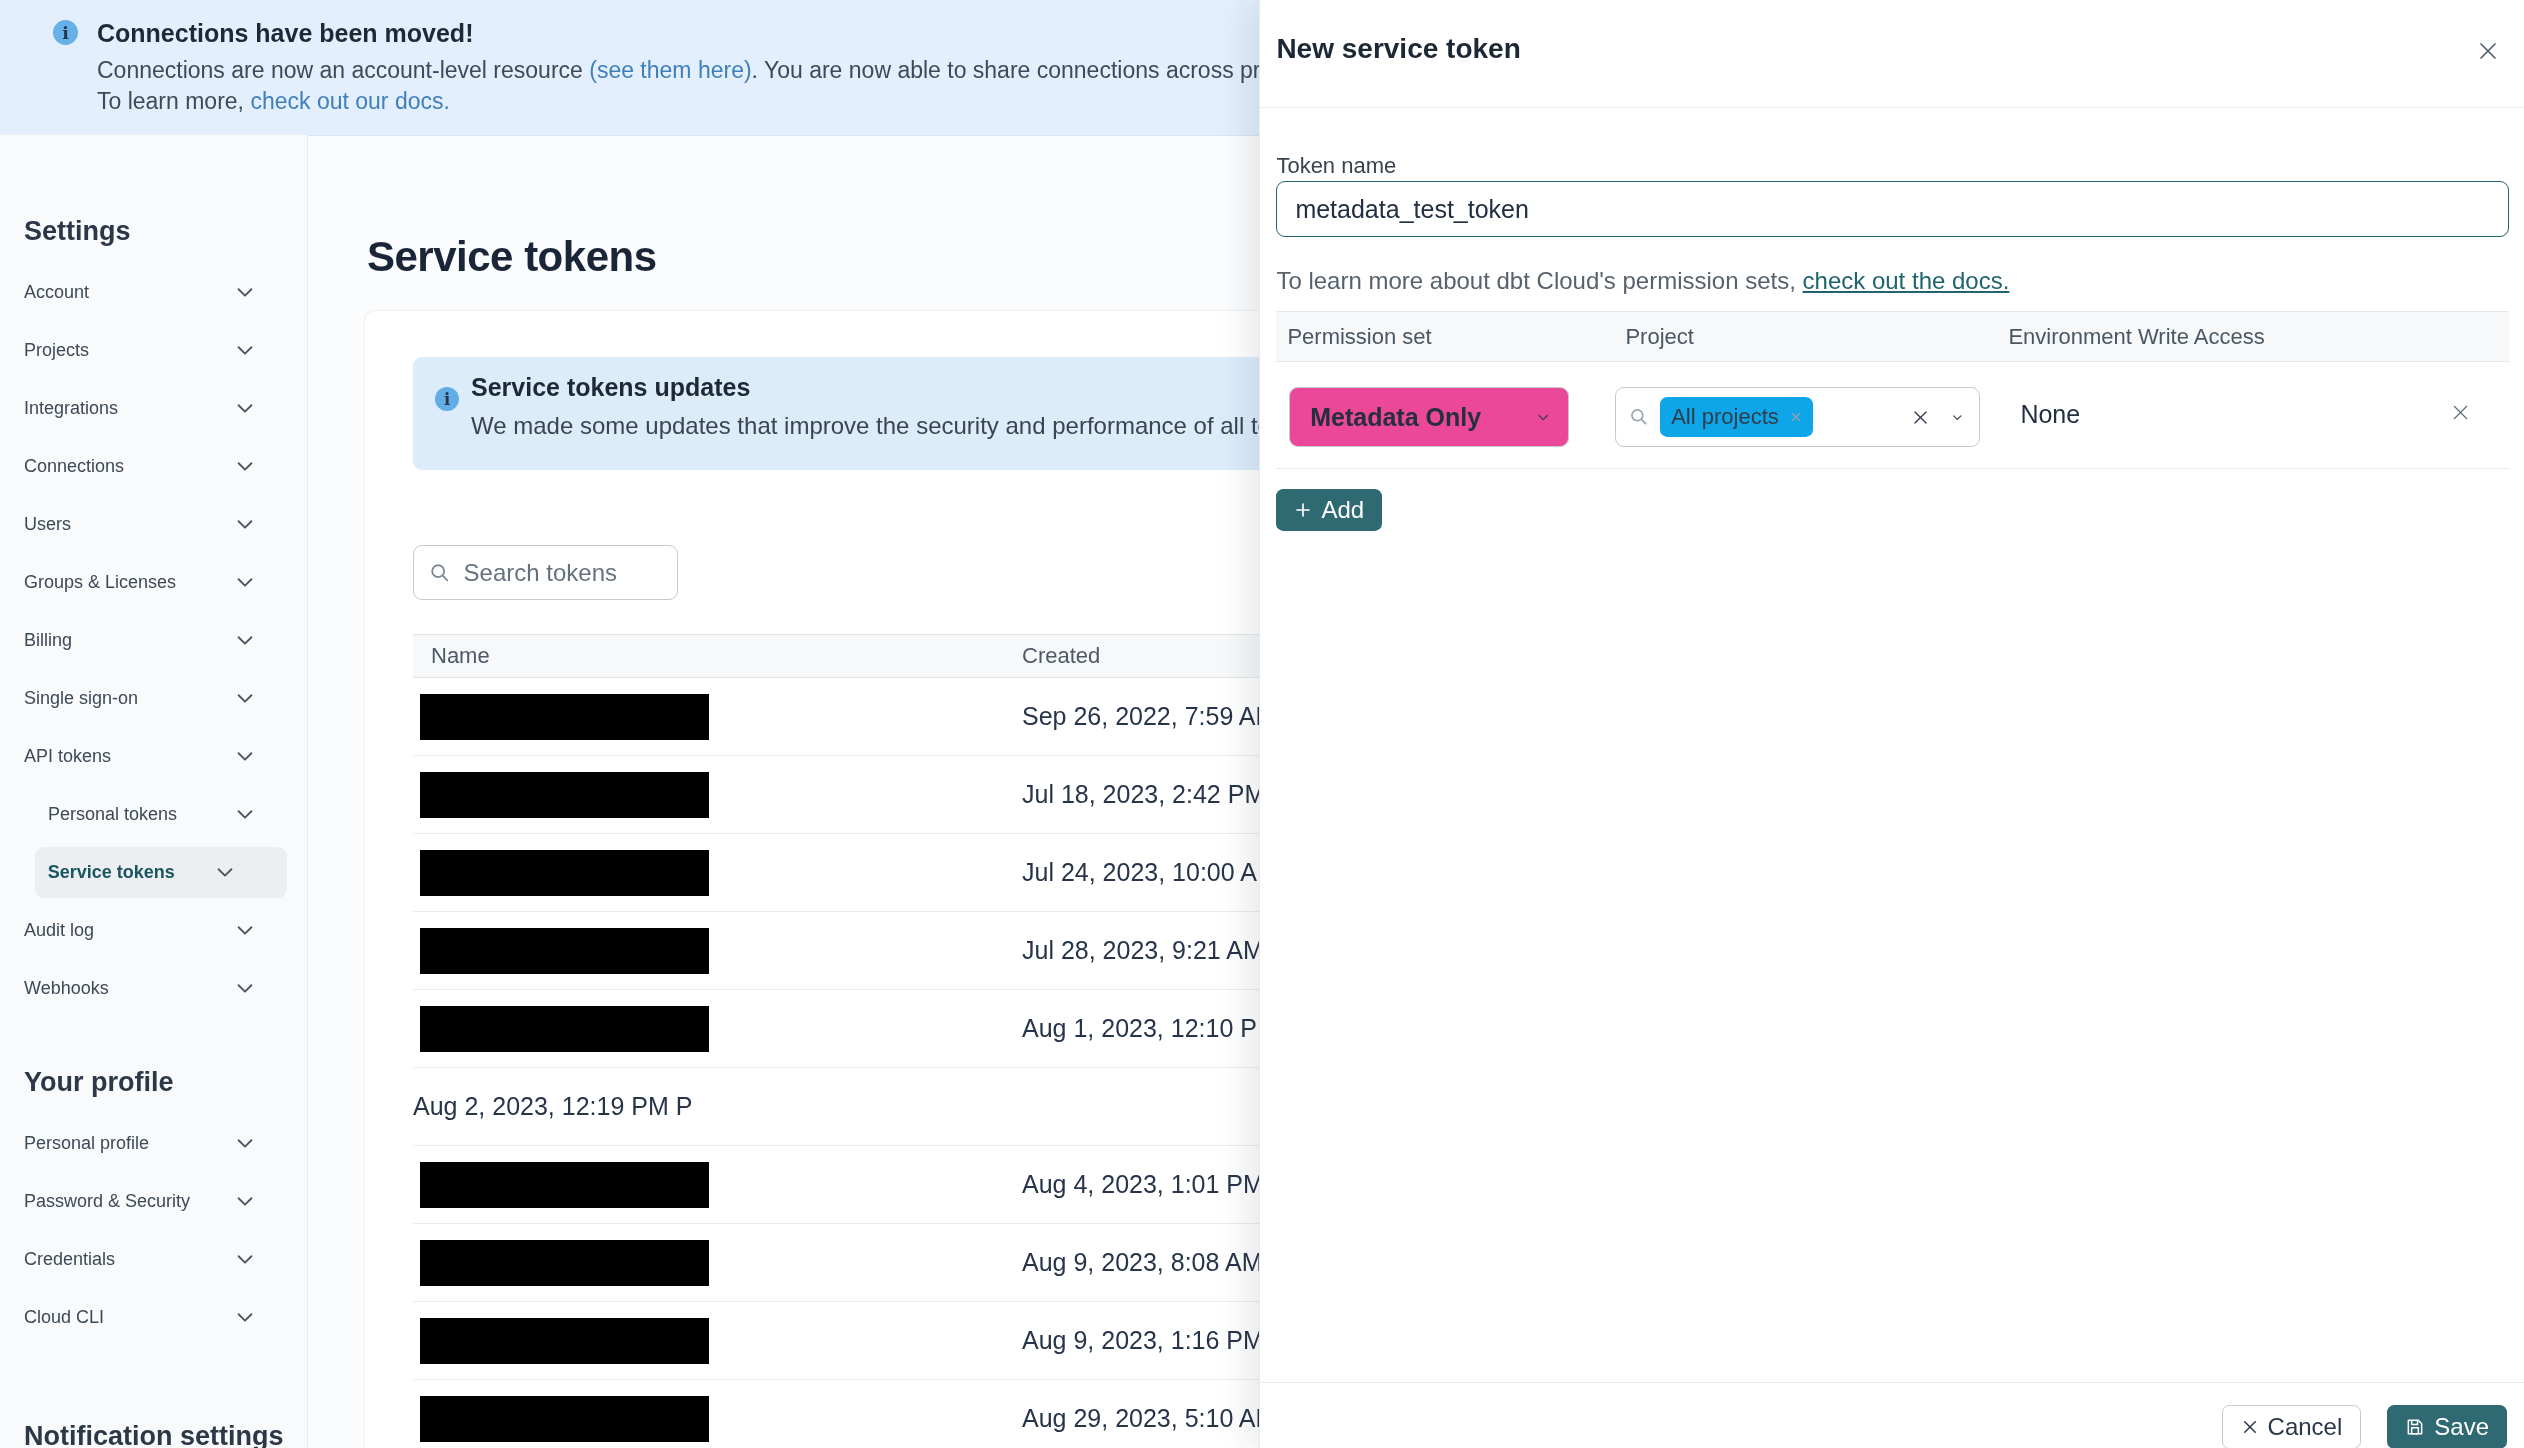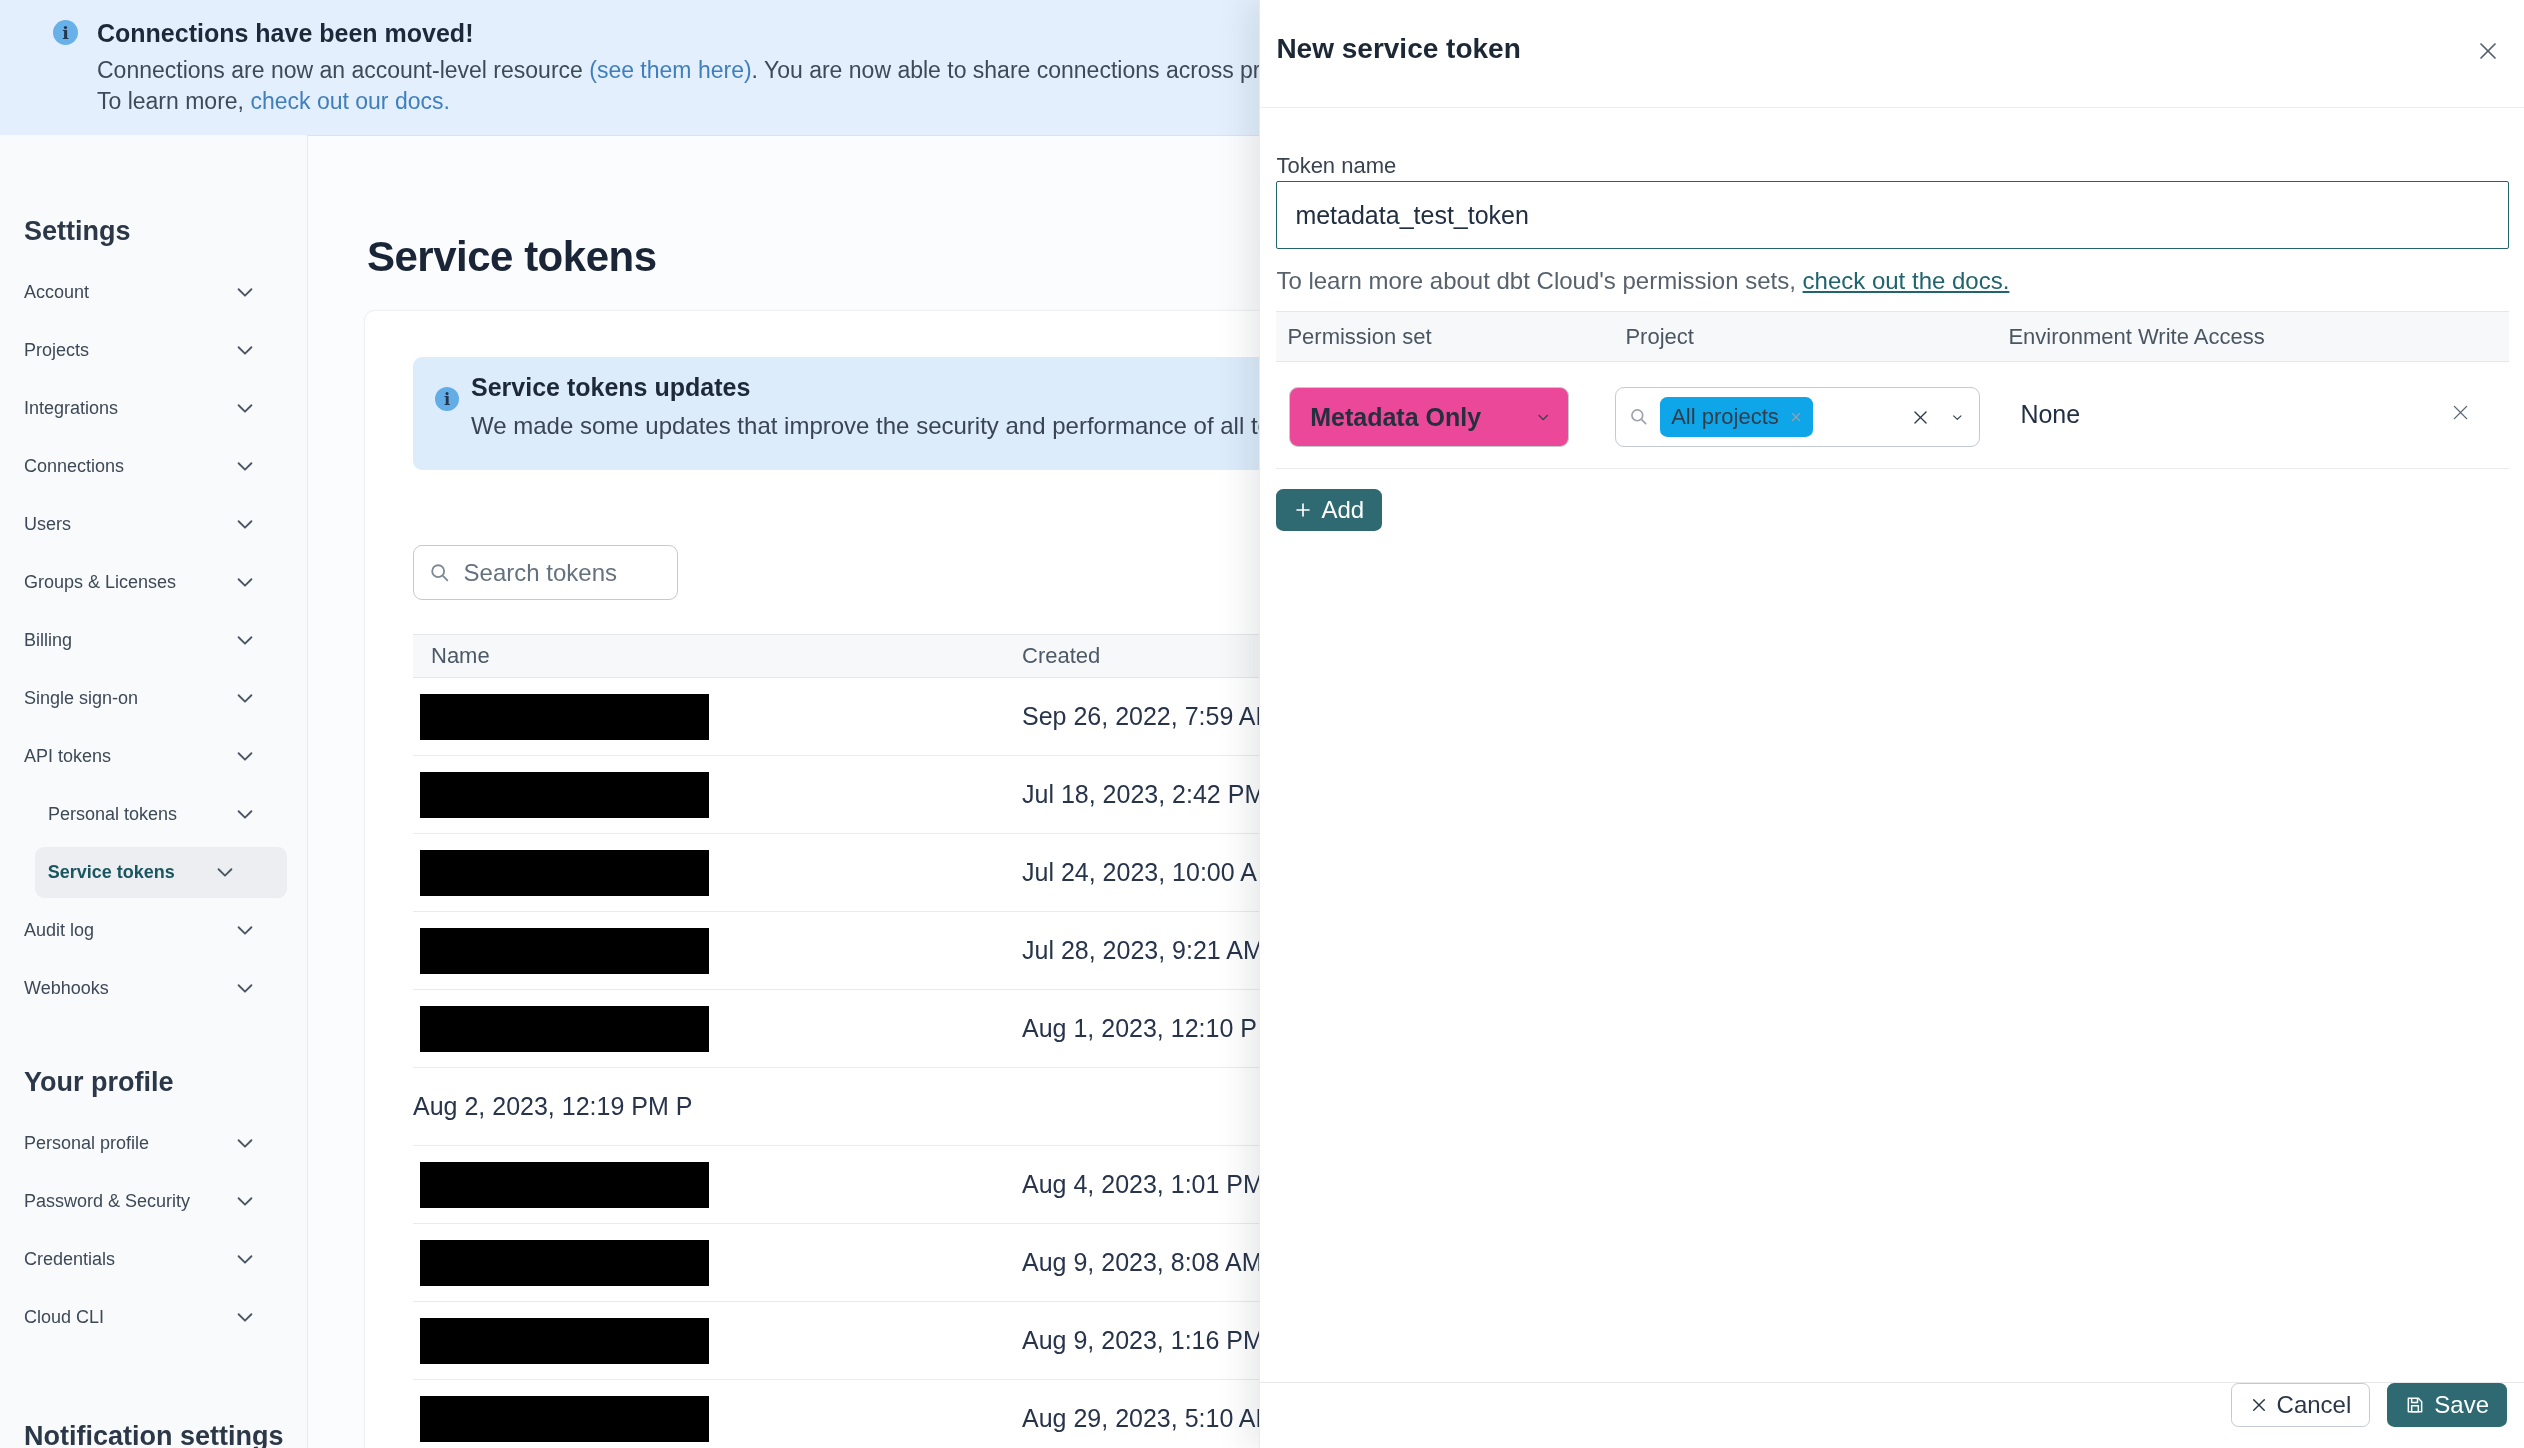--- a/index.html
+++ b/index.html
@@ -49,21 +49,21 @@
   .redaction{width:289px;height:46px;background:#000000;margin-left:-11px;}
   .name-text{font-size:25px;font-weight:bold;color:#222e41;}
   .created-cell{flex:1;font-size:25px;color:#27344a;white-space:nowrap;}
 
   
   .drawer{position:absolute;left:1259px;top:0;right:0;height:1449px;background:#ffffff;border-left:0.9px solid #e8ebee;box-shadow:-11px 0 31px rgba(25,35,50,.10);}
   .drawer-header{position:absolute;left:0;top:0;right:0;height:107px;border-bottom:0.9px solid #eceef0;}
   .drawer-title{position:absolute;left:16.4px;top:33px;font-size:28px;font-weight:bold;color:#1c2836;}
   .drawer-close{position:absolute;right:24px;top:37px;width:27px;height:27px;display:flex;align-items:center;justify-content:center;cursor:pointer;}
   .field-label{position:absolute;left:16.4px;top:153px;font-size:22px;color:#39434f;}
-  .token-input{position:absolute;left:16.4px;top:181px;width:1233px;height:68px;border:1.8px solid #26646d;border-radius:2px;box-sizing:border-box;
+  .token-input{position:absolute;left:16.4px;top:181px;width:1233px;height:56px;border:1.8px solid #26646d;border-radius:9px;box-sizing:border-box;
     font-family:inherit;font-size:25px;color:#222e41;padding:0 0 0 18px;outline:none;background:#fff;}
   .docs-line{position:absolute;left:16.4px;top:267px;font-size:24px;color:#57626d;}
   .teal-link{color:#1f646e;text-decoration:underline;cursor:pointer;}
 
   .perm-head{position:absolute;left:16.4px;right:16.4px;top:311px;height:49px;background:#f6f8f9;border-top:0.9px solid #e5e8ea;border-bottom:0.9px solid #e5e8ea;
     display:flex;align-items:center;font-size:22px;color:#4b5663;}
   .ph-set{padding-left:11px;width:349px;box-sizing:border-box;}
   .ph-project{width:383px;}
   .ph-env{flex:1;}
   .perm-row{position:absolute;left:16.4px;right:16.4px;top:360px;height:108px;border-bottom:0.9px solid #e7e9ec;}
@@ -78,21 +78,21 @@
   .chip .chip-x{margin-left:11px;display:flex;cursor:pointer;}
   .proj-clear{margin-left:auto;display:flex;cursor:pointer;}
   .proj-chev{margin:0 14.6px 0 20px;display:flex;cursor:pointer;}
   .env-none{position:absolute;left:744px;top:0;height:108px;display:flex;align-items:center;font-size:25px;color:#232f42;}
   .row-remove{position:absolute;right:38px;top:42px;display:flex;cursor:pointer;}
 
   .add-btn{position:absolute;left:16.4px;top:489px;height:42px;background:#2f6a72;border:none;border-radius:7.3px;color:#fff;
     font-family:inherit;font-size:24px;display:flex;align-items:center;padding:0 18px;gap:9px;cursor:pointer;}
 
   .drawer-footer{position:absolute;left:0;right:0;bottom:0;height:66px;border-top:0.9px solid #e6e8eb;background:#fff;
-    display:flex;align-items:flex-start;justify-content:flex-end;gap:17px;padding-right:18px;}
+    display:flex;align-items:flex-end;justify-content:flex-end;gap:26px;padding-right:18px;}
   .btn{height:44px;border-radius:7.3px;font-family:inherit;font-size:24px;display:flex;align-items:center;gap:9px;padding:0 18px;cursor:pointer;box-sizing:border-box;}
   .btn-cancel{background:#fff;border:1.4px solid #c3cad1;color:#2b3748;}
   .btn-save{background:#2f6a72;border:none;color:#fff;}
 </style>
 </head>
 <body>
 
 <div id="app">
 
   <div class="banner">

